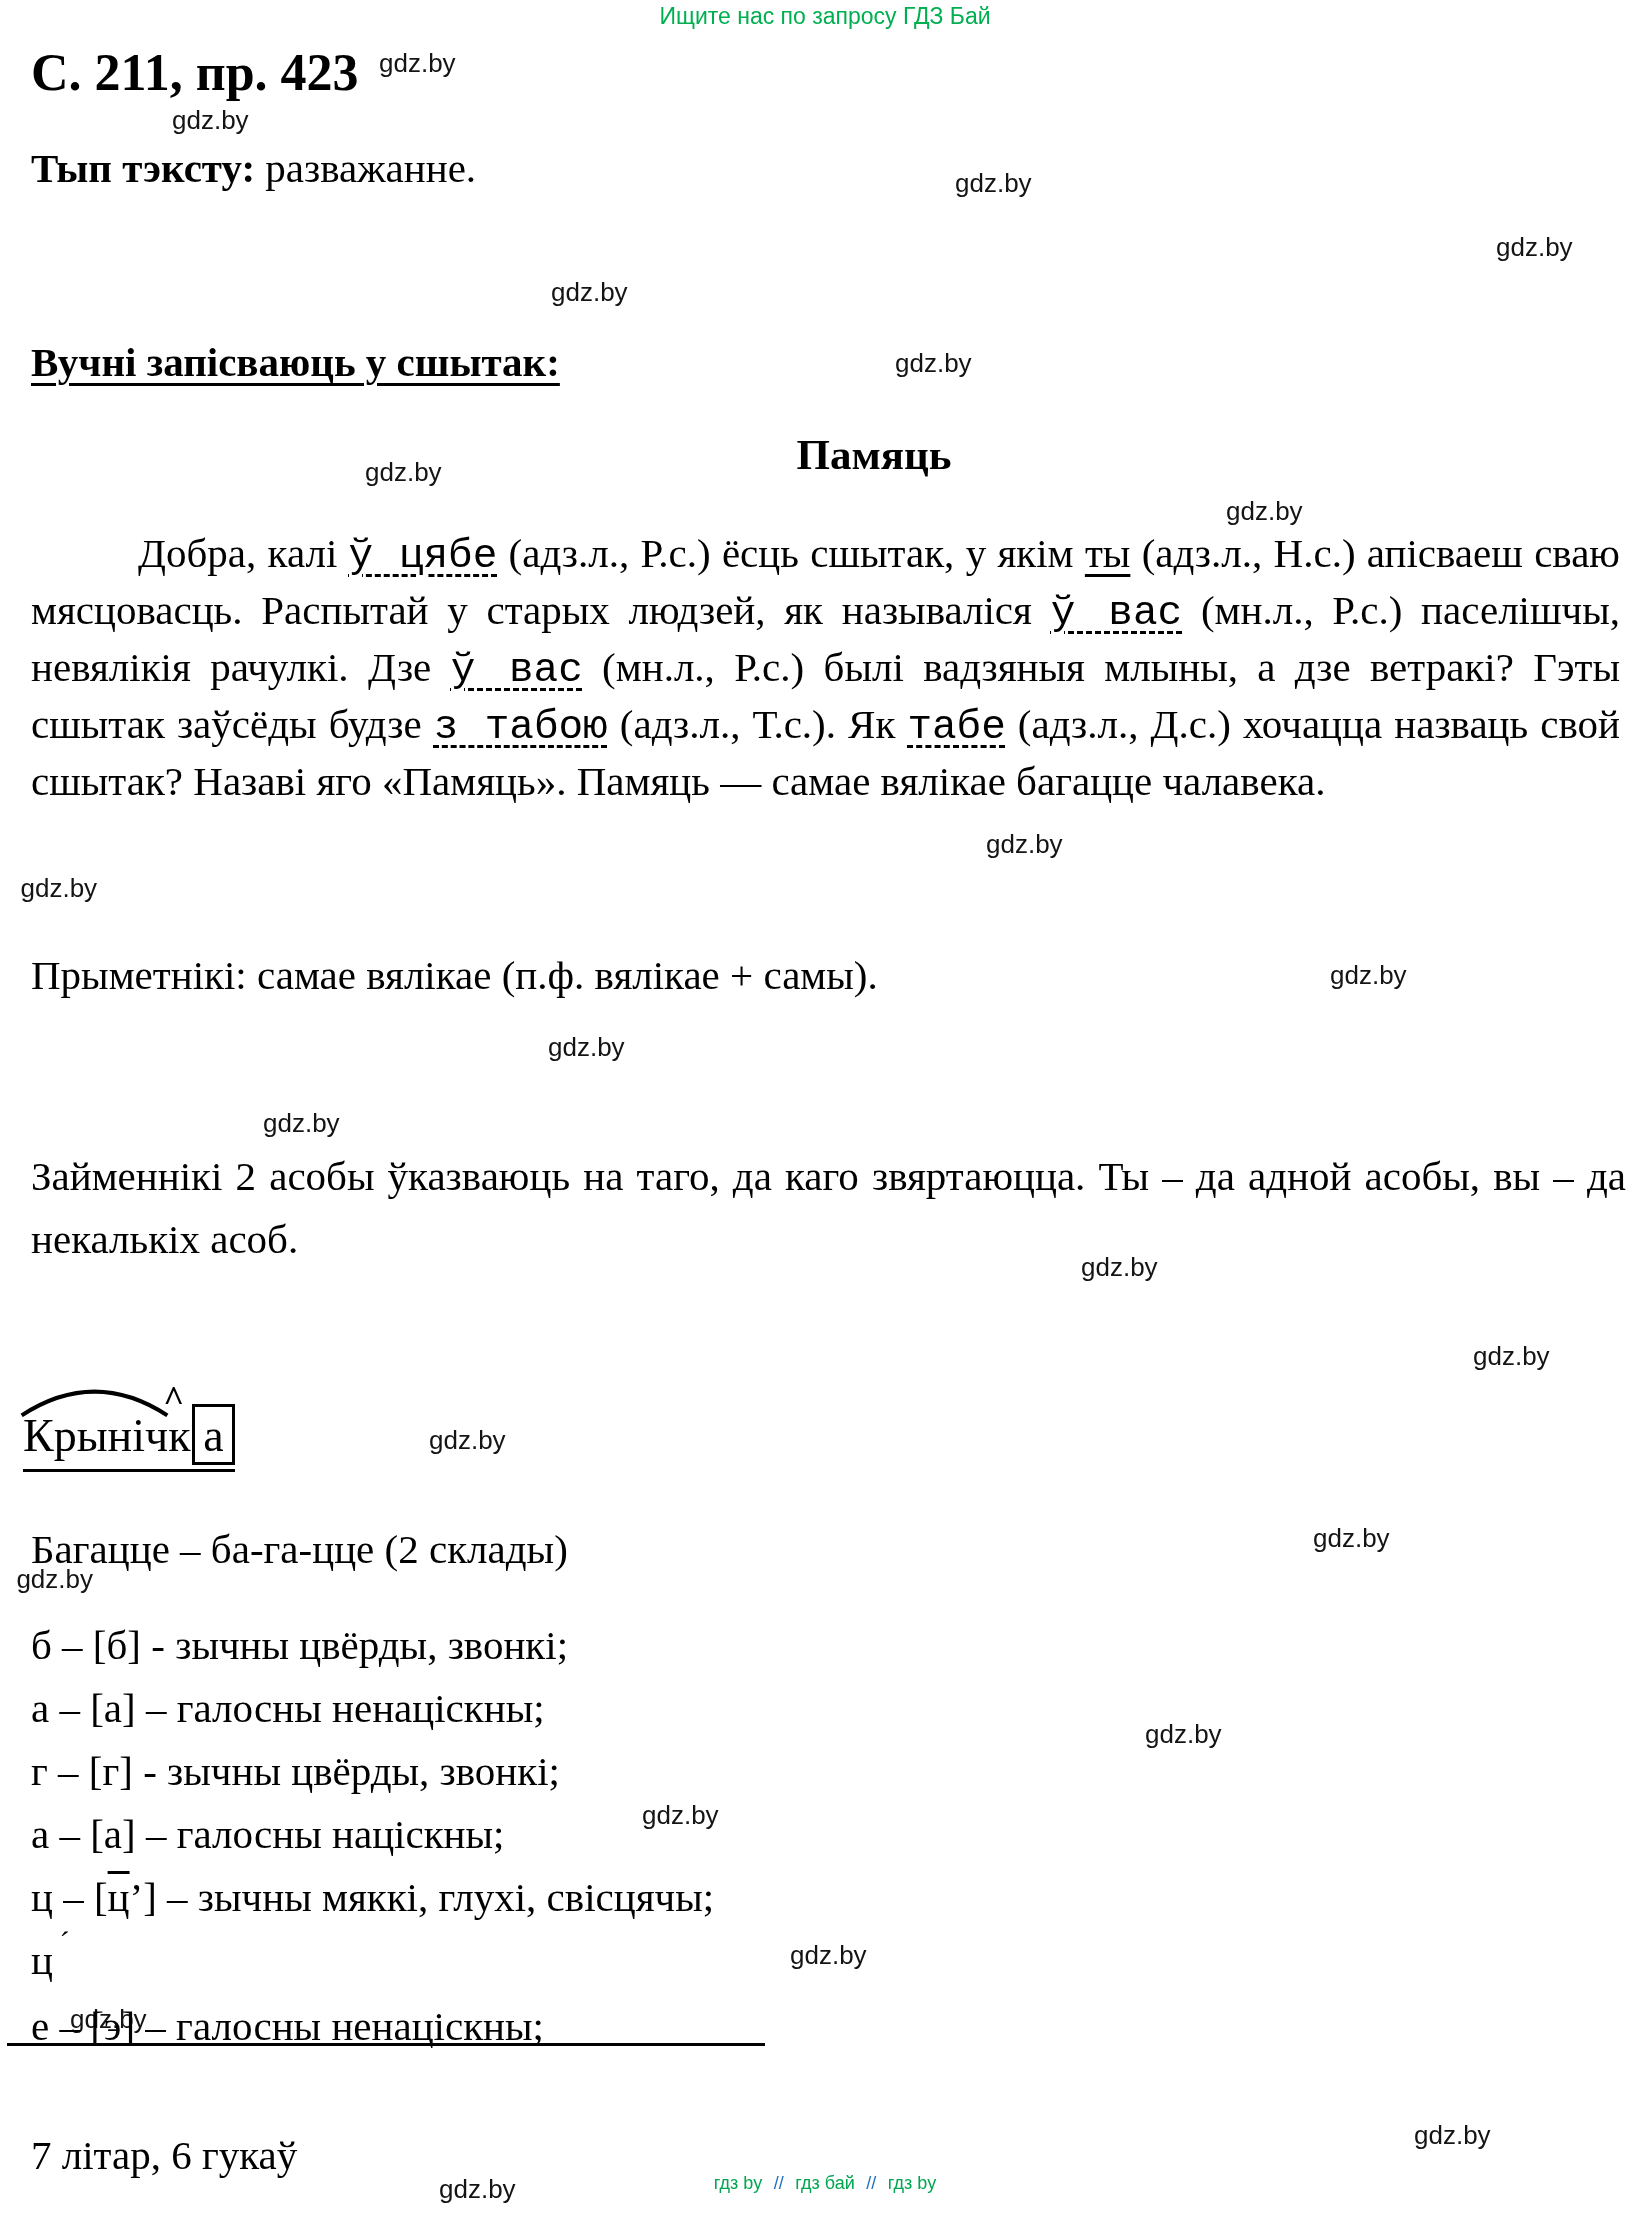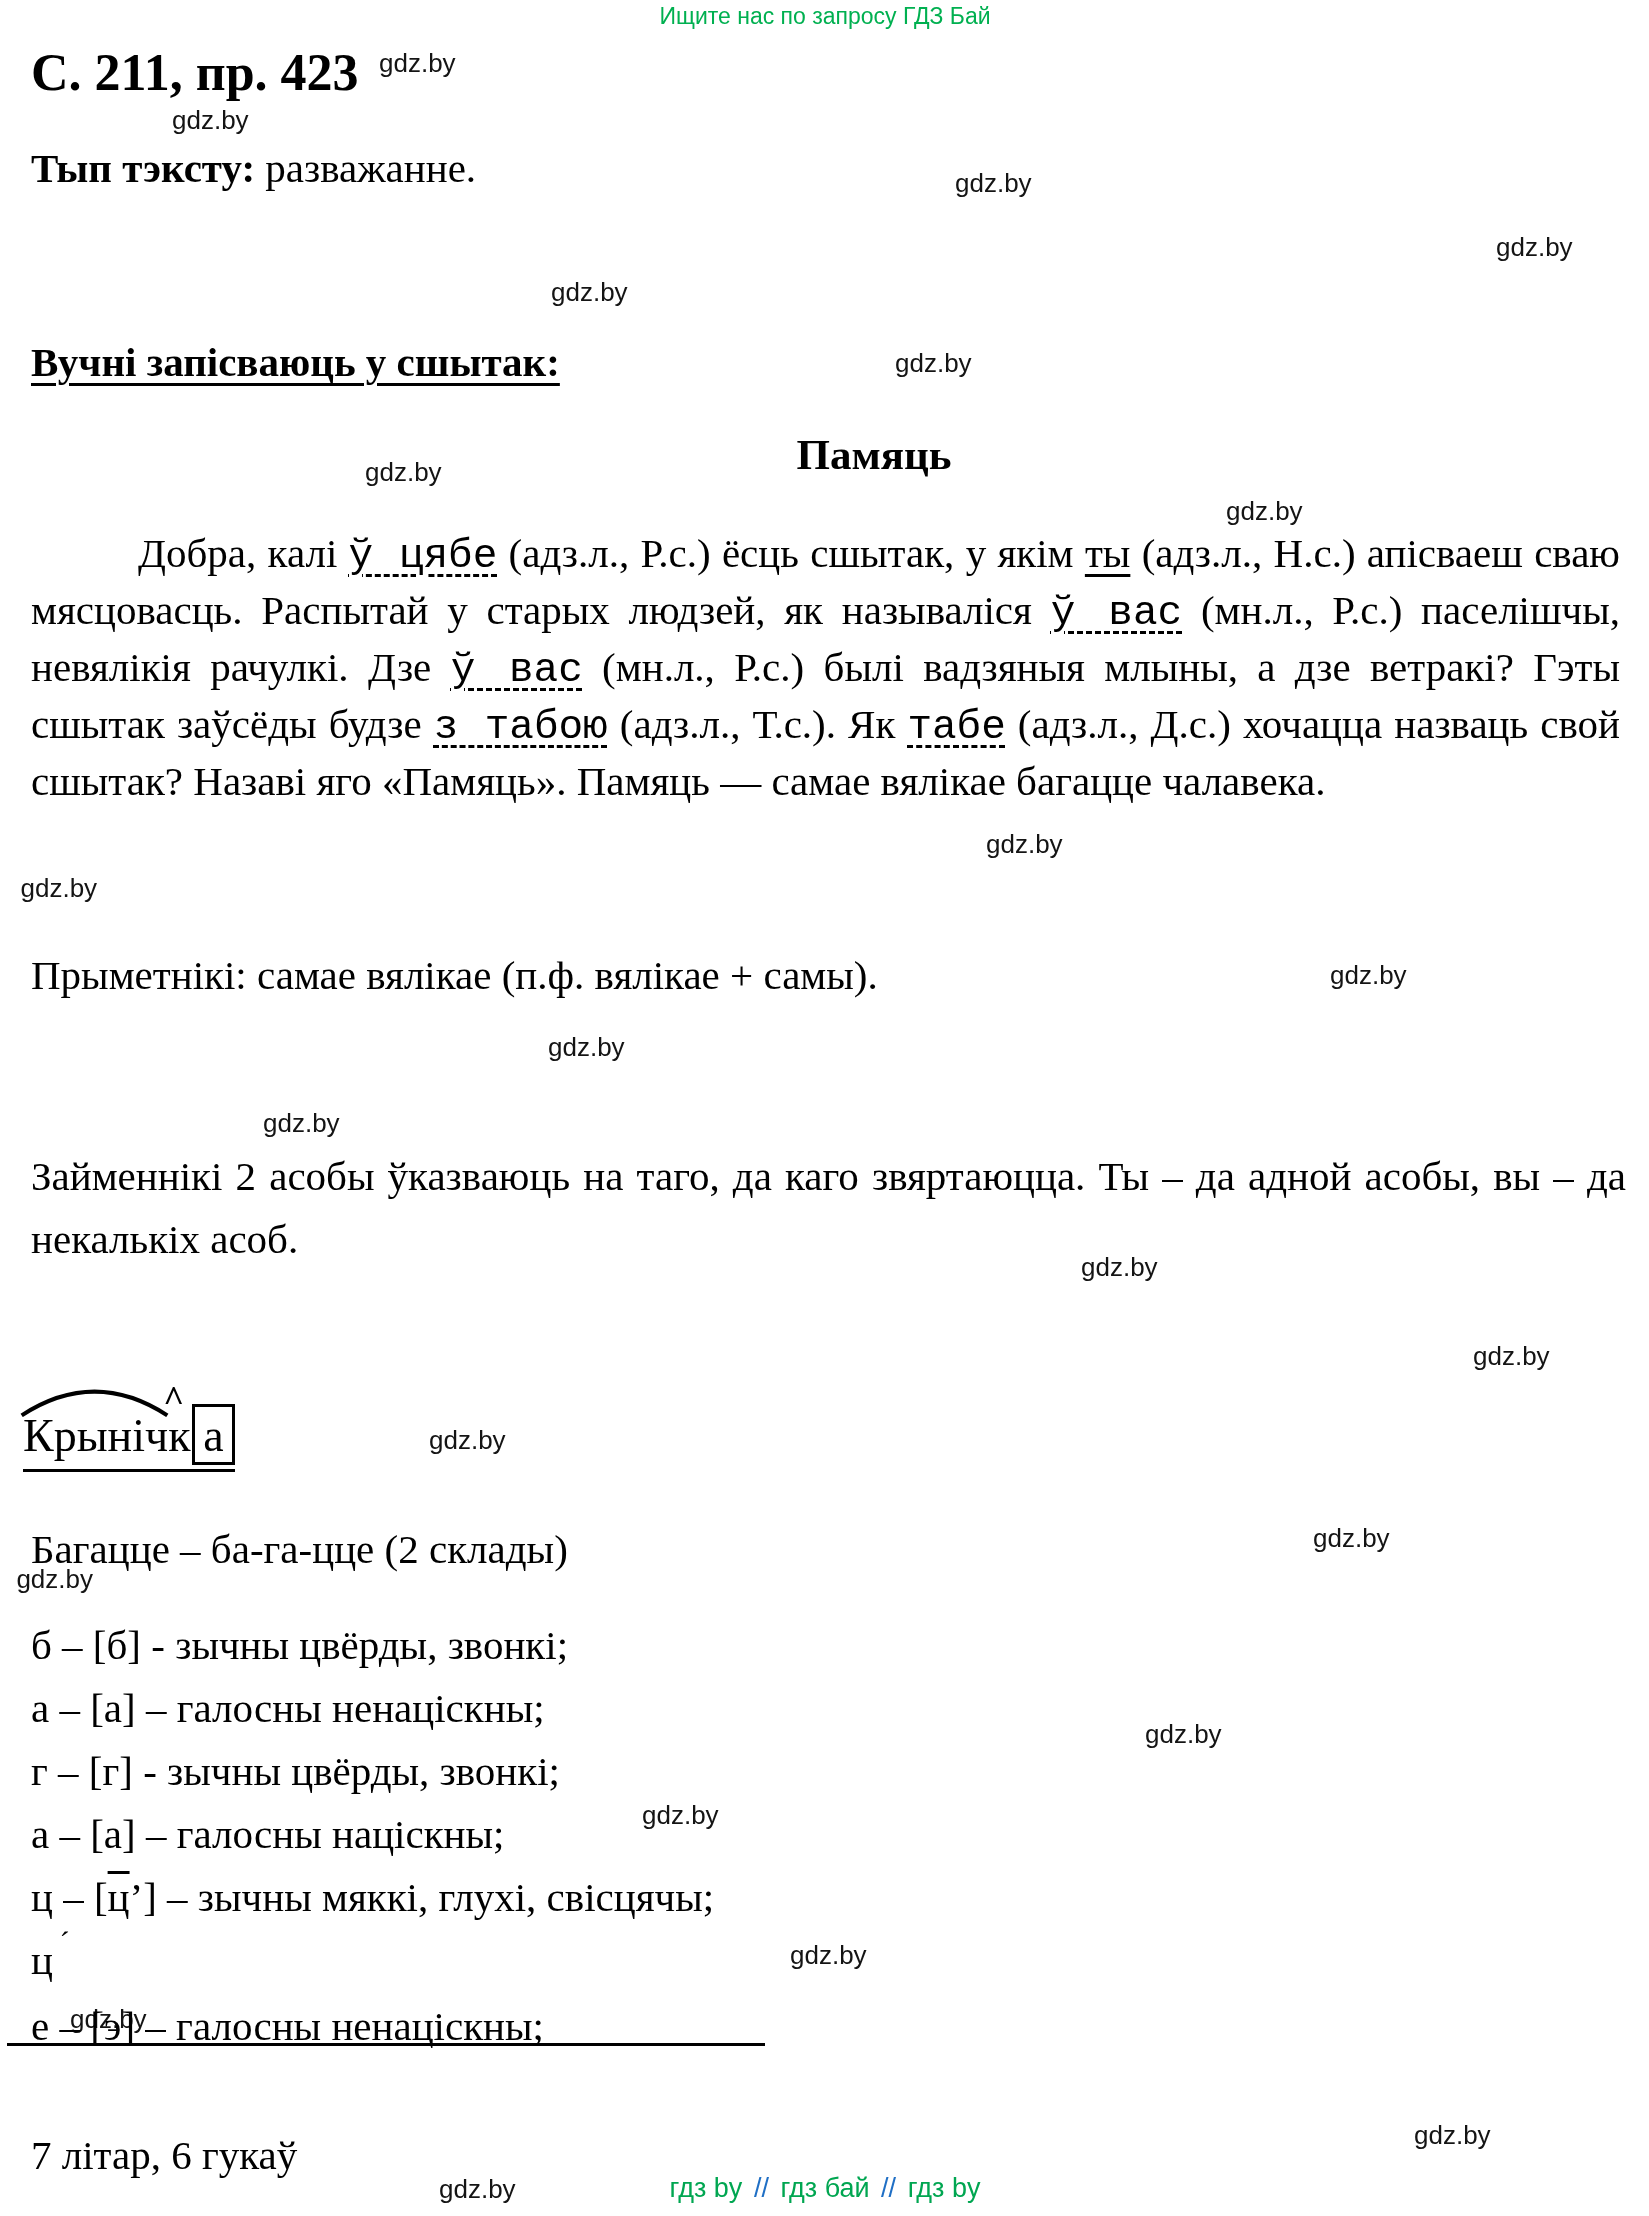--- a/index.html
+++ b/index.html
@@ -101,21 +101,21 @@
   }
   .sum-rule {
     position:absolute; top:2043px; left:6.6px;
     width:758px; border-top:3.3px solid #000;
   }
   .totals { position:absolute; top:2087px; left:31px;margin-top:44px; }
   .footer-line {
     position:absolute; top:2173px; left:0; right:0;
     text-align:center;
     font-family:"Liberation Sans", sans-serif;
-    font-size:27px;
+    font-size:18px;
     color:#00a651;
   }
   .footer-line .sep { color:#1f6fc5; margin:0 11.5px; }
 </style>
 </head>
 <body>
 
 <div class="page">
 
   <span class="wm" style="left:379px;top:48px">gdz.by</span>

